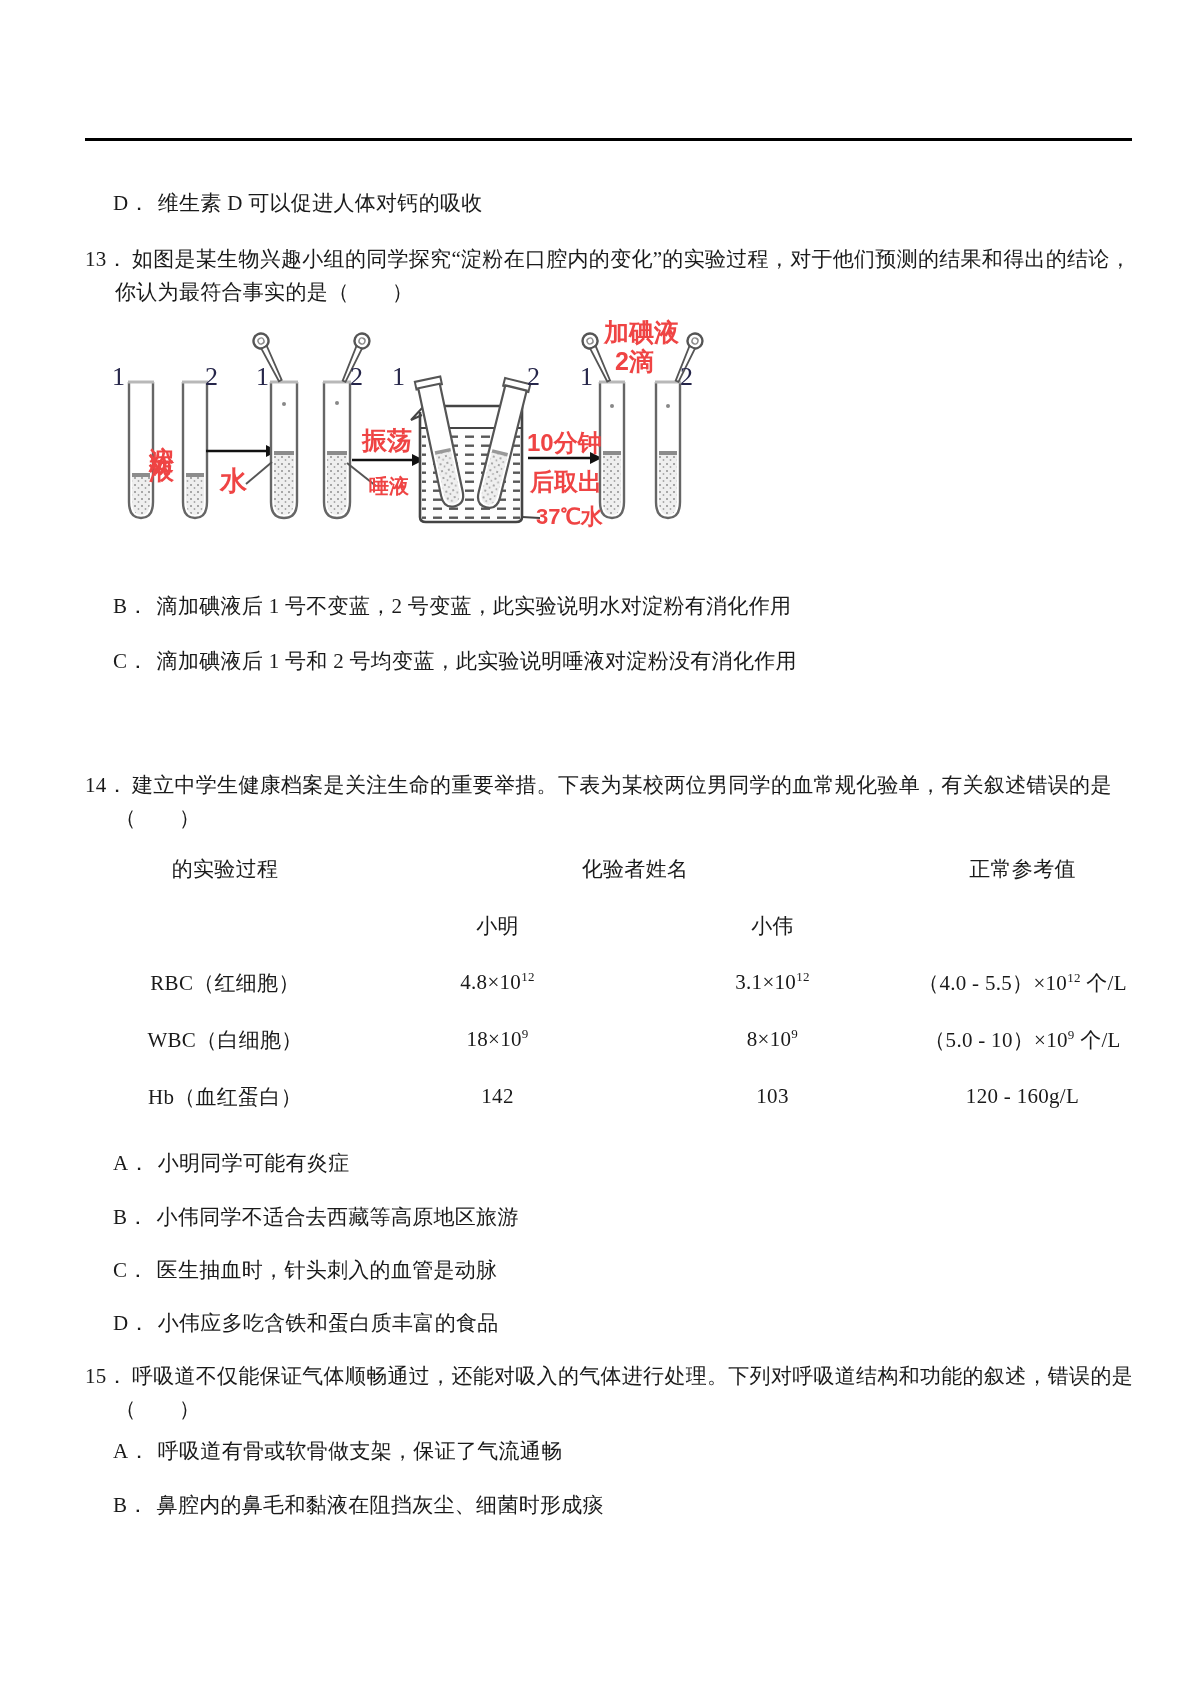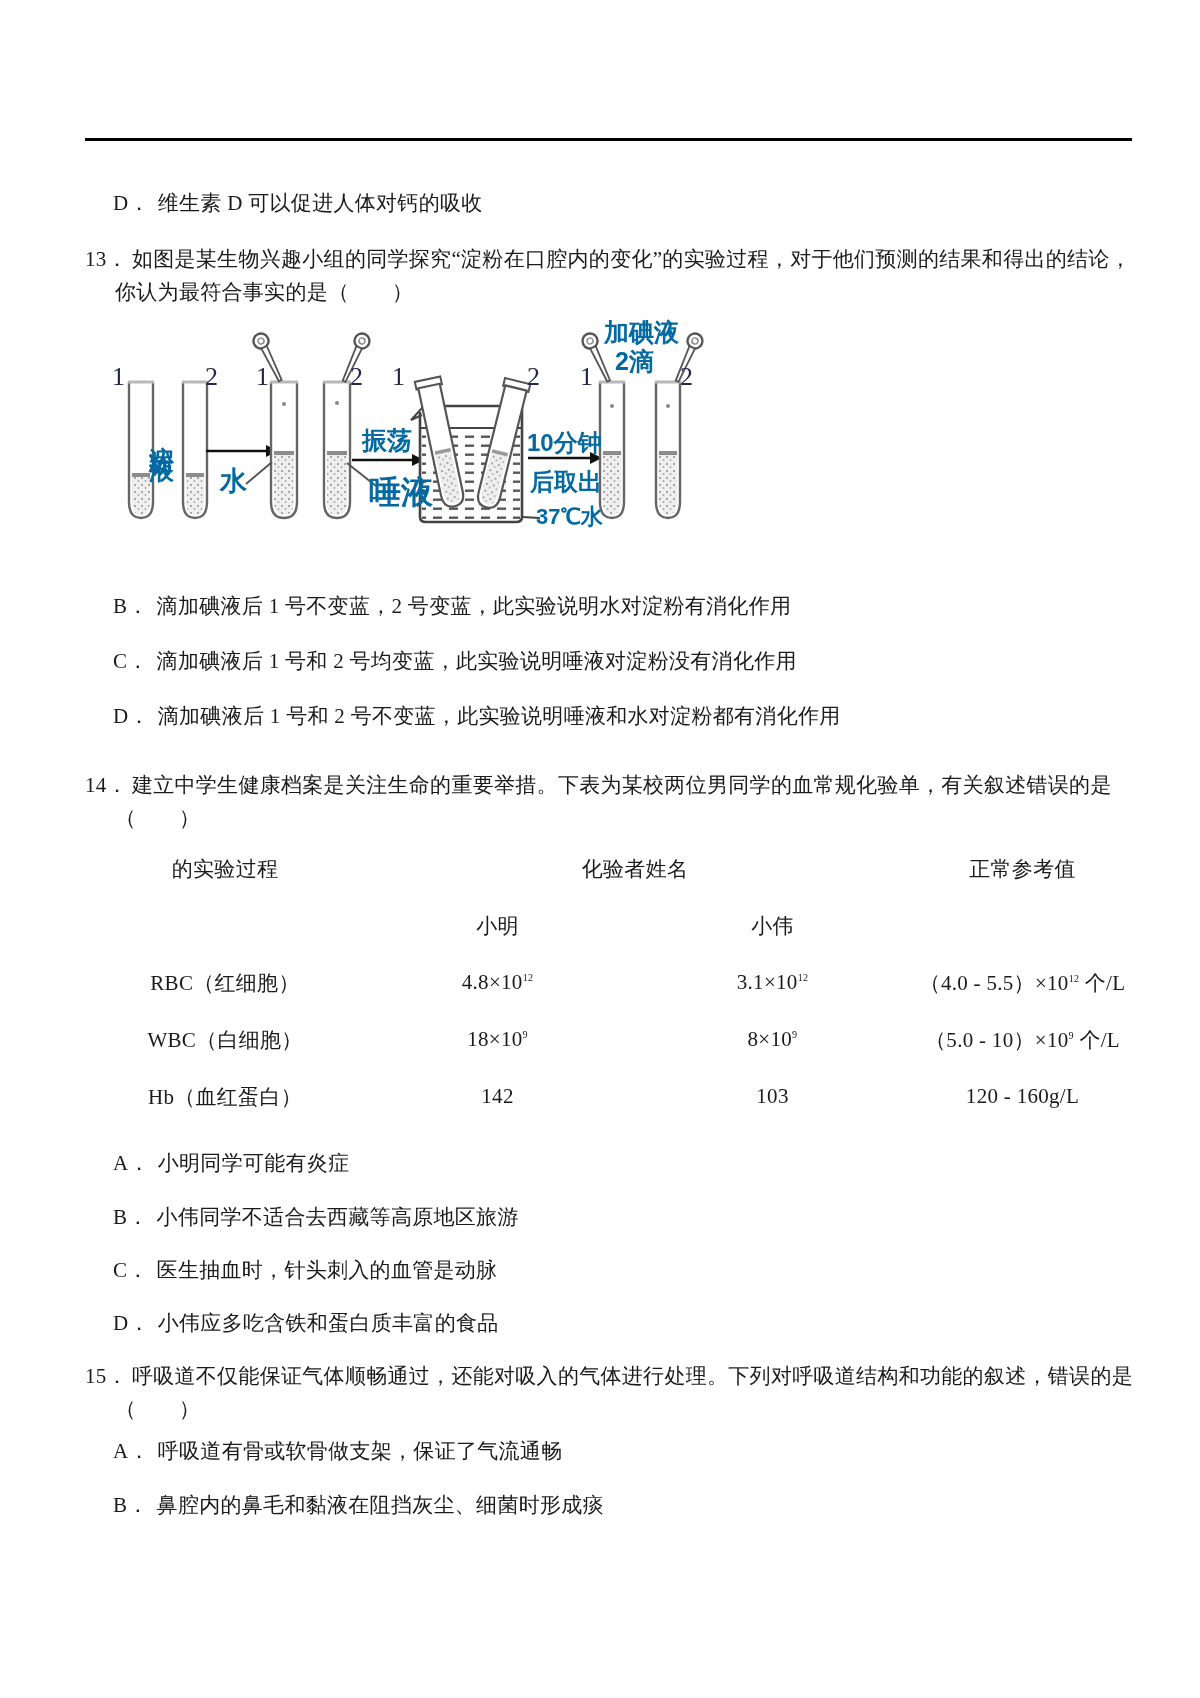--- a/index.html
+++ b/index.html
@@ -14,32 +14,32 @@
   .optlab { margin-right:8px; }
   .stem { position:absolute; left:85px; font-size:21px; line-height:33px;
           letter-spacing:0.3px; white-space:nowrap; }
   .stem .l2 { margin-left:30px; }
   .qnum { margin-right:4px; }
 
   
   .figure { position:absolute; left:0; top:295px; width:1200px; height:235px; }
   .figure svg { position:absolute; left:0; top:0; }
   .fig-label { position:absolute; font-family:"Liberation Sans", sans-serif;
-               font-weight:bold; color:#0369a1; white-space:nowrap; line-height:1; }
+               font-weight:bold; color:#ef4444; white-space:nowrap; line-height:1; }
   .fig-num { position:absolute; font-family:"Liberation Serif", serif;
              font-size:26px; color:#26264a; line-height:1; }
   .vert { writing-mode:vertical-rl; text-orientation:upright; letter-spacing:5px; }
 
   
   .lab-table { position:absolute; left:90px; top:840px; display:grid;
                grid-template-columns:270px 275px 275px 225px; grid-auto-rows:57px;
                align-items:center; justify-items:center; font-size:21px;
                letter-spacing:0.3px; }
   .lab-table .span2 { grid-column:2 / span 2; }
-  .lab-table sup { font-size:10px; line-height:0; }
+  .lab-table sup { font-size:13px; line-height:0; }
 </style>
 </head>
 <body>
 
 <div class="page">
 
   <div class="rule"></div>
 
   <div class="opt" style="top:190px">
     <span class="optlab">D．</span><span>维生素 D 可以促进人体对钙的吸收</span>
@@ -176,38 +176,35 @@
     <div class="fig-num" style="left:205px; top:69px">2</div>
     <div class="fig-num" style="left:256px; top:69px">1</div>
     <div class="fig-num" style="left:350px; top:69px">2</div>
     <div class="fig-num" style="left:392px; top:69px">1</div>
     <div class="fig-num" style="left:527px; top:69px">2</div>
     <div class="fig-num" style="left:580px; top:69px">1</div>
     <div class="fig-num" style="left:680px; top:69px">2</div>
 
     <div class="fig-label vert" style="left:149px; top:131px; font-size:25px">淀粉液</div>
     <div class="fig-label" style="left:220px; top:173px; font-size:27px">水</div>
-    <div class="fig-label" style="left:369px; top:181px; font-size:32px">唾液</div>
+    <div class="fig-label" style="left:369px; top:181px; font-size:20px">唾液</div>
     <div class="fig-label" style="left:362px; top:133px; font-size:25px">振荡</div>
     <div class="fig-label" style="left:527px; top:136px; font-size:24px">10分钟</div>
     <div class="fig-label" style="left:530px; top:175px; font-size:24px">后取出</div>
     <div class="fig-label" style="left:536px; top:211px; font-size:22px">37℃水</div>
     <div class="fig-label" style="left:604px; top:25px; font-size:25px">加碘液</div>
     <div class="fig-label" style="left:615px; top:54px; font-size:25px">2滴</div>
   </div>
 
   <div class="opt" style="top:593px">
     <span class="optlab">B．</span><span>滴加碘液后 1 号不变蓝，2 号变蓝，此实验说明水对淀粉有消化作用</span>
   </div>
   <div class="opt" style="top:648px">
     <span class="optlab">C．</span><span>滴加碘液后 1 号和 2 号均变蓝，此实验说明唾液对淀粉没有消化作用</span>
   </div>
-  <div class="opt" style="top:703px">
-    <span class="optlab">D．</span><span>滴加碘液后 1 号和 2 号不变蓝，此实验说明唾液和水对淀粉都有消化作用</span>
-  </div>
 
   <div class="stem" style="top:769px">
     <div class="l1"><span class="qnum">14．</span><span>建立中学生健康档案是关注生命的重要举措。下表为某校两位男同学的血常规化验单，有关叙述错误的是</span></div>
     <div class="l2">（　　）</div>
   </div>
 
   <div class="lab-table">
     <div>的实验过程</div>
     <div class="span2">化验者姓名</div>
     <div>正常参考值</div>

